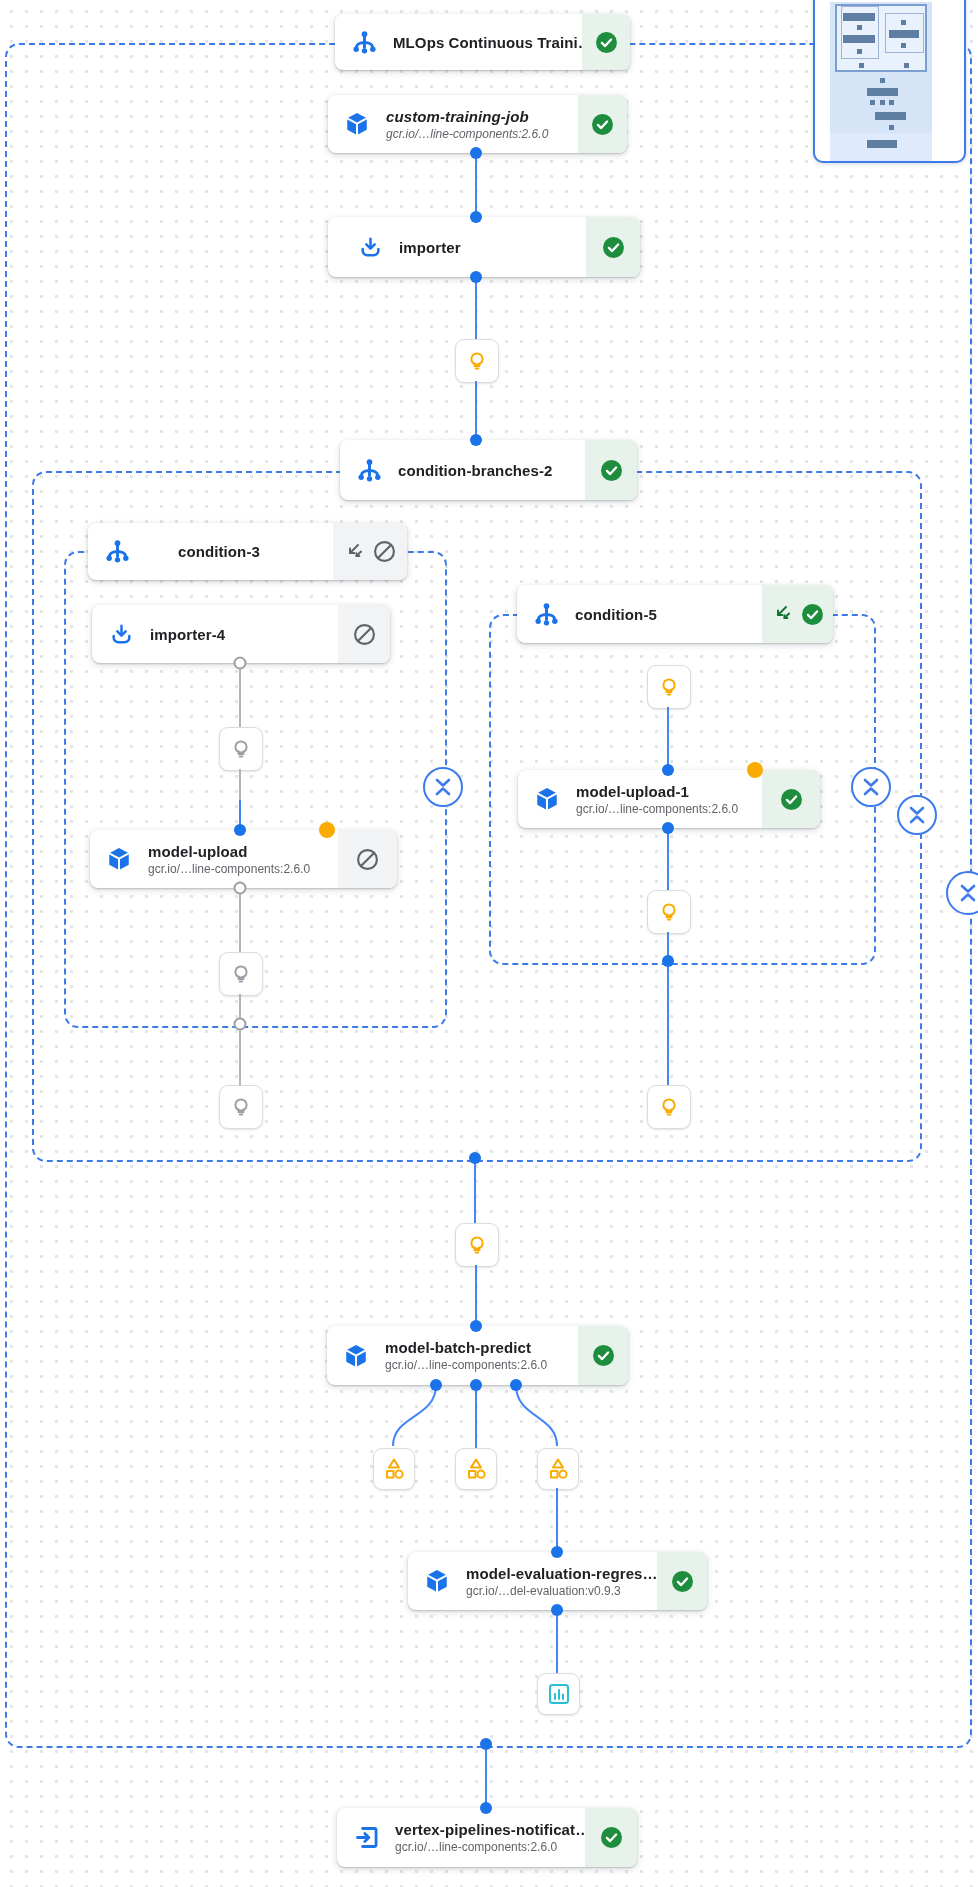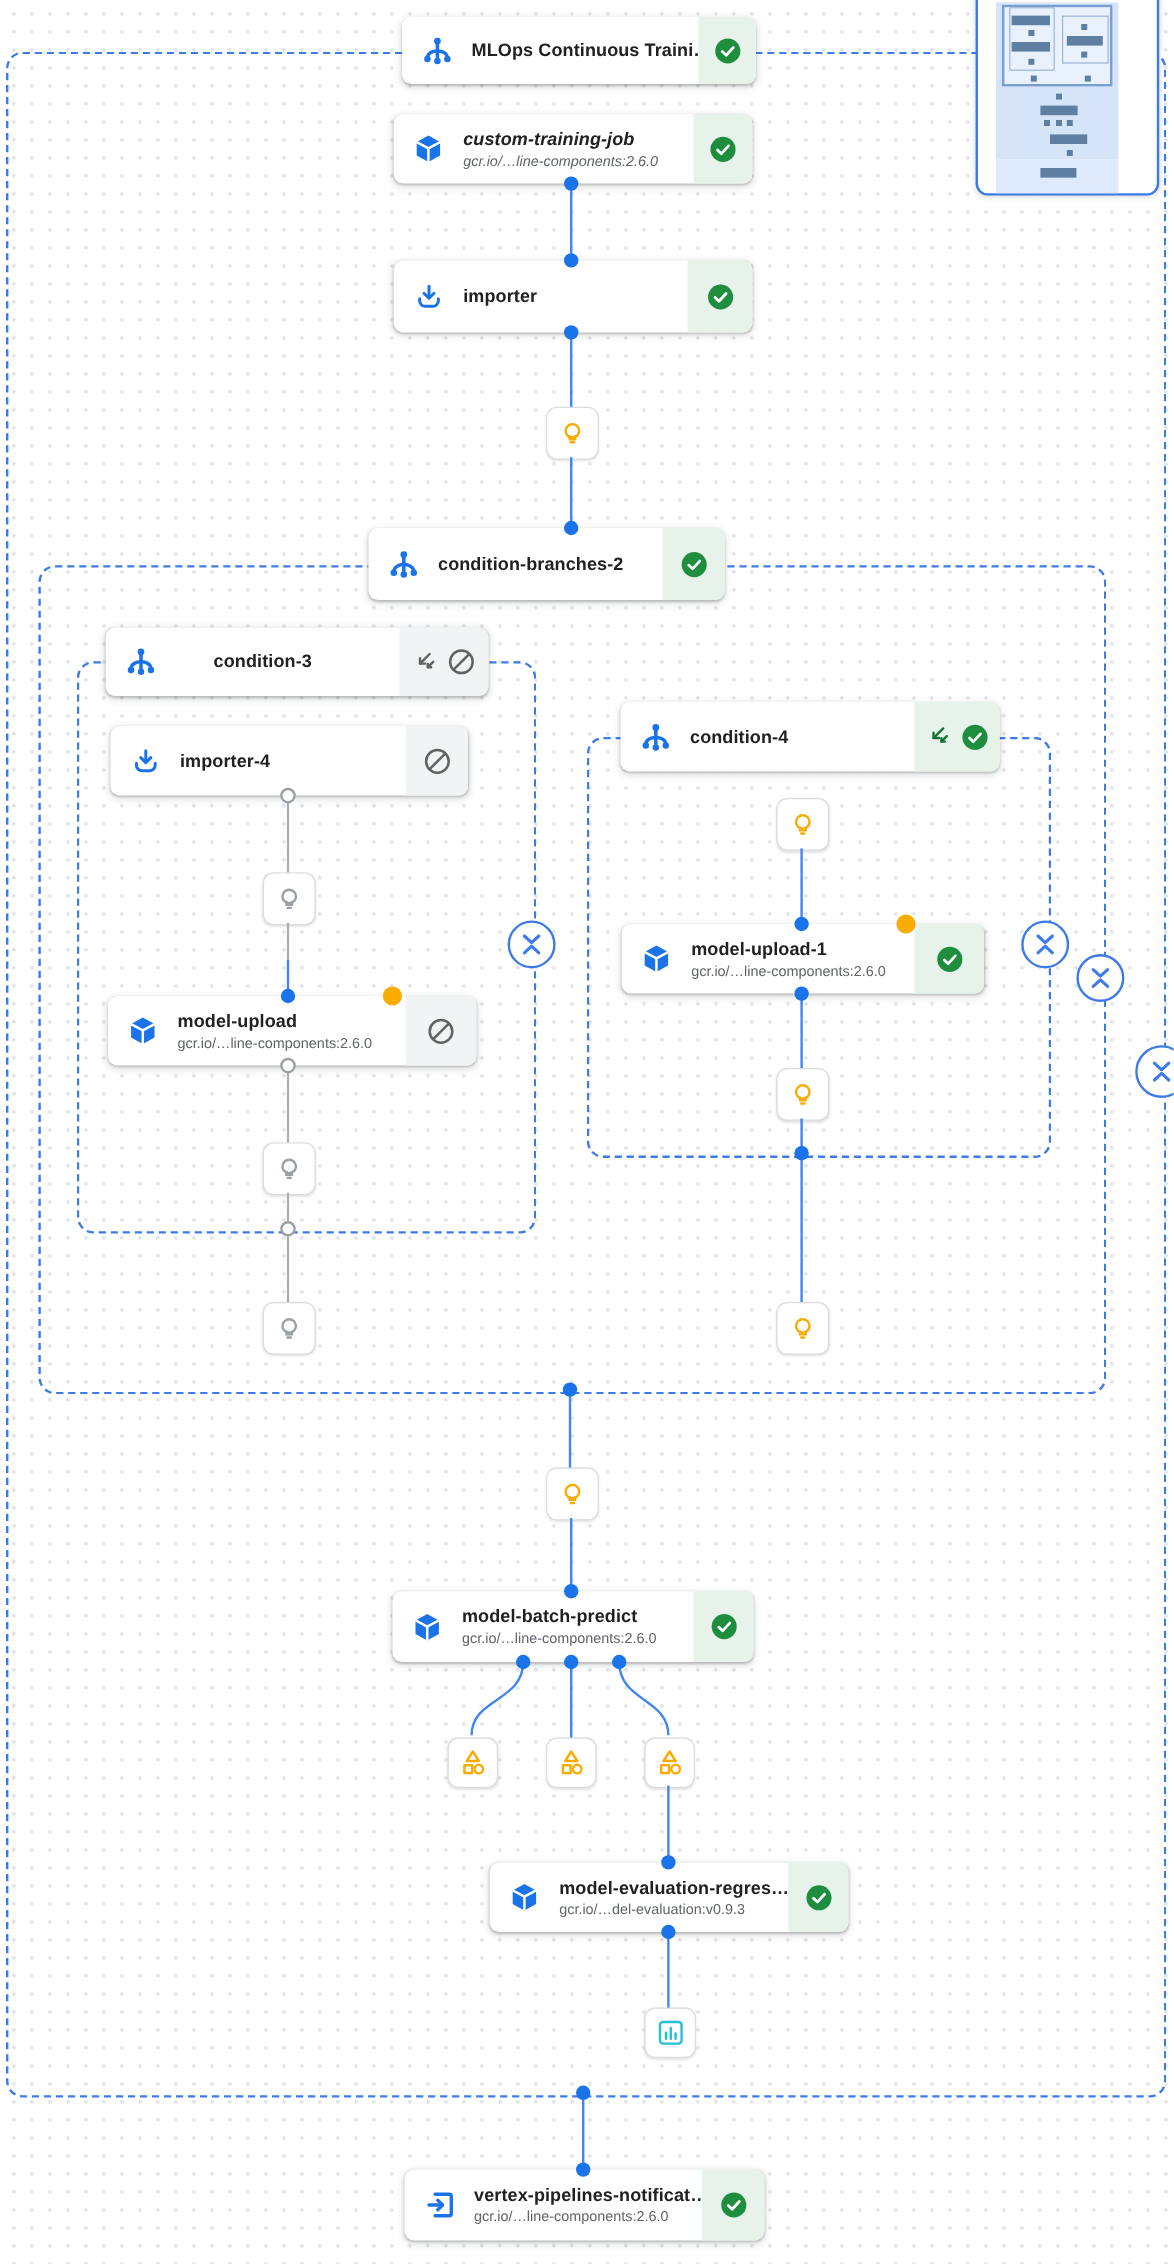--- a/index.html
+++ b/index.html
@@ -31,22 +31,22 @@
   .node .title{font-size:15px;font-weight:700;color:#202124;white-space:nowrap;overflow:hidden;letter-spacing:.1px;}
   .node .subtitle{font-size:12px;color:#5f6368;white-space:nowrap;overflow:hidden;margin-top:2px;}
   .status{
     position:absolute;right:0;top:0;bottom:0;border-radius:0 8px 8px 0;
     display:flex;align-items:center;justify-content:center;gap:9px;
   }
   .status.green{background:#e6f2ea;}
   .status.gray{background:#f1f3f4;}
   #n-mlops   {left:335px;top:14px;  width:295px;height:56px;}
   #n-ctj     {left:328px;top:95px;  width:299px;height:58px;font-style:italic;}
-  #n-importer{left:328px;top:217px; width:299px;height:60px;}
-  #n-branches{left:307px;top:440px; width:297px;height:60px;justify-content:space-between;}
+  #n-importer{left:328px;top:217px; width:299px;height:60px;padding-left:13px;}
+  #n-branches{left:340px;top:440px; width:297px;height:60px;justify-content:space-between;}
   #n-cond3   {left:88px; top:523px; width:319px;height:57px;gap:32px;}
   #n-imp2    {left:92px; top:605px; width:298px;height:58px;}
   #n-upload  {left:90px; top:830px; width:307px;height:58px;}
   #n-cond4   {left:517px;top:585px; width:316px;height:58px;}
   #n-upload2 {left:518px;top:770px; width:302px;height:58px;}
   #n-batch   {left:327px;top:1326px;width:301px;height:59px;}
   #n-eval    {left:408px;top:1552px;width:299px;height:58px;}
   #n-vertex  {left:337px;top:1808px;width:300px;height:59px;}
   #n-mlops    .status{width:48px;}
   #n-ctj      .status{width:49px;}
@@ -306,21 +306,21 @@
           </g>
           <g fill="#1a73e8">
             <circle cx="12" cy="4.6" r="2.5"></circle>
             <circle cx="4.6" cy="18" r="2.4"></circle>
             <circle cx="12" cy="19.4" r="2.4"></circle>
             <circle cx="19.4" cy="18" r="2.4"></circle>
           </g>
         </svg>
     </span>
     <div class="texts">
-        <div class="title">condition-4</div>
+        <div class="title">condition-5</div>
       </div>
     <div class="status green">
       <svg width="20" height="20" viewBox="0 0 20 20">
           <g stroke="#137333" stroke-width="2" fill="none" stroke-linecap="round" stroke-linejoin="round">
             <path d="M14 3 L6 11"></path>
             <path d="M6 6.6 V11 H10.4"></path>
             <path d="M17 9.5 L12.5 14"></path>
             <path d="M12.5 11.2 V14 H15.3"></path>
           </g>
         </svg>

